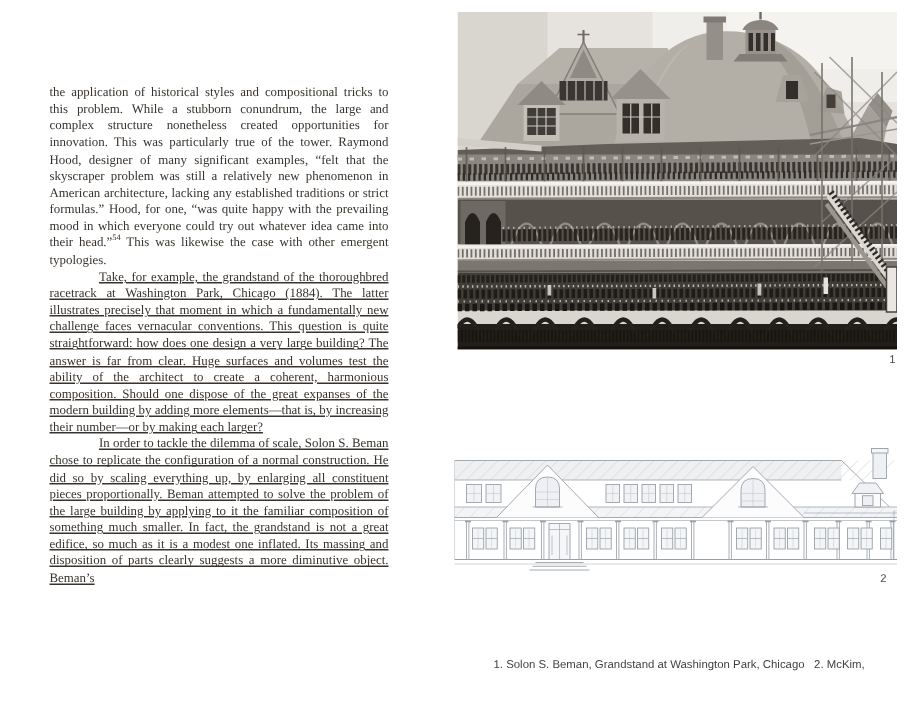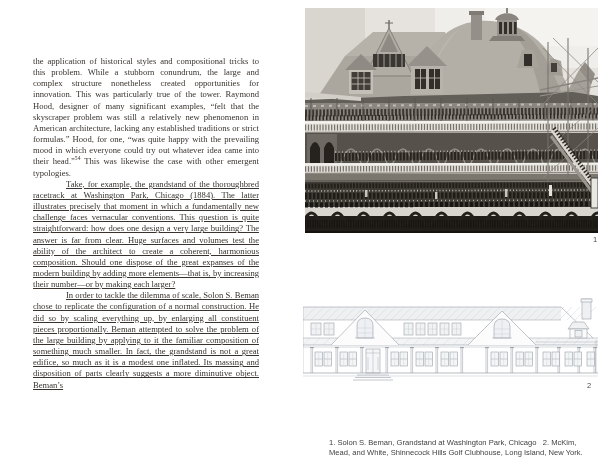--- a/index.html
+++ b/index.html
@@ -254,16 +254,15 @@
         <path d="M0,84 H295" stroke-width="0.4" opacity="0.8"></path>
         <path d="M0,15 V81" stroke-width="0.5"></path>
         <path d="M293,48 V81" stroke-width="0.4"></path>
       </g>
     </svg>
   </figure>
   <div class="fig-num fig2-num">2</div>
 
   <div class="caption">
     <span class="cap-line">1. Solon S. Beman, Grandstand at Washington Park, Chicago   2. McKim,</span>
-    <span class="cap-line">Mead, and White, Shinnecock Hills Golf Clubhouse, Long Island, New York.</span>
   </div>
 
 </div>
 
 </body></html>

